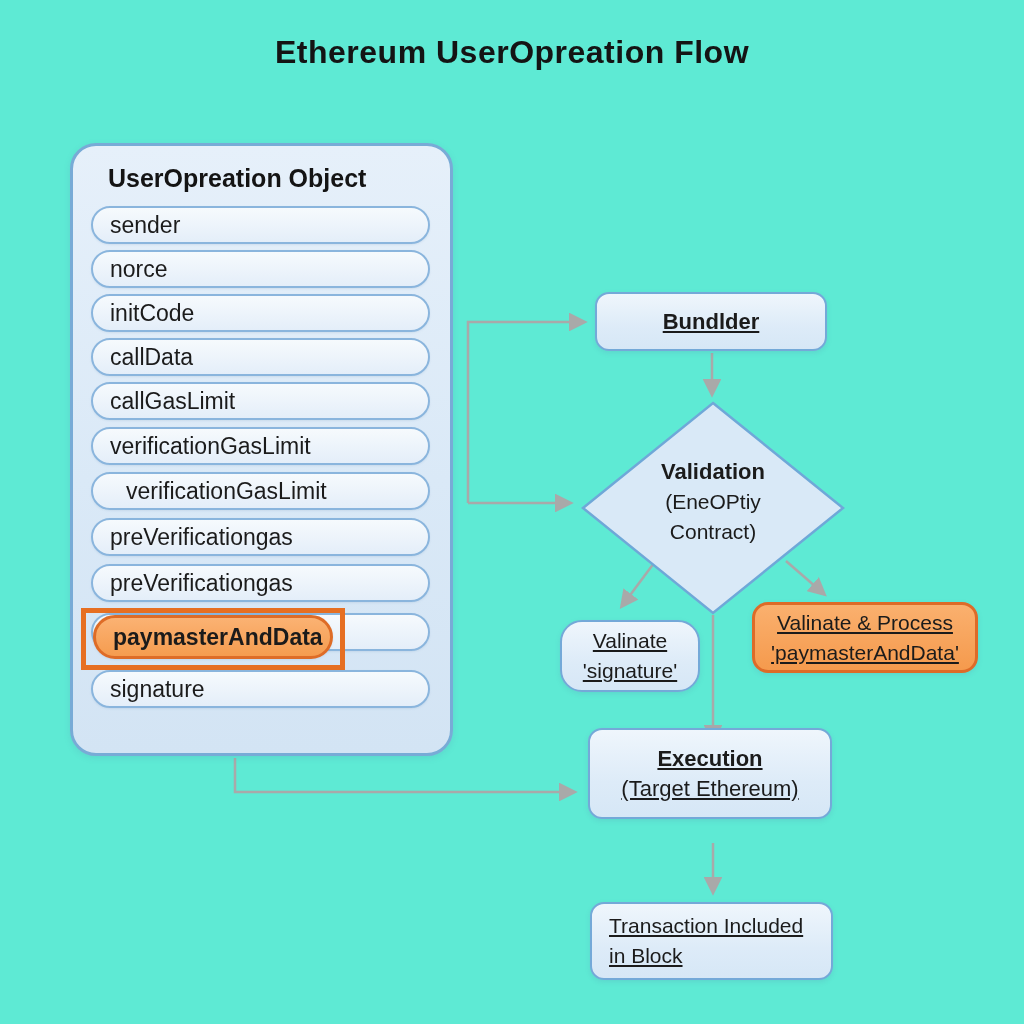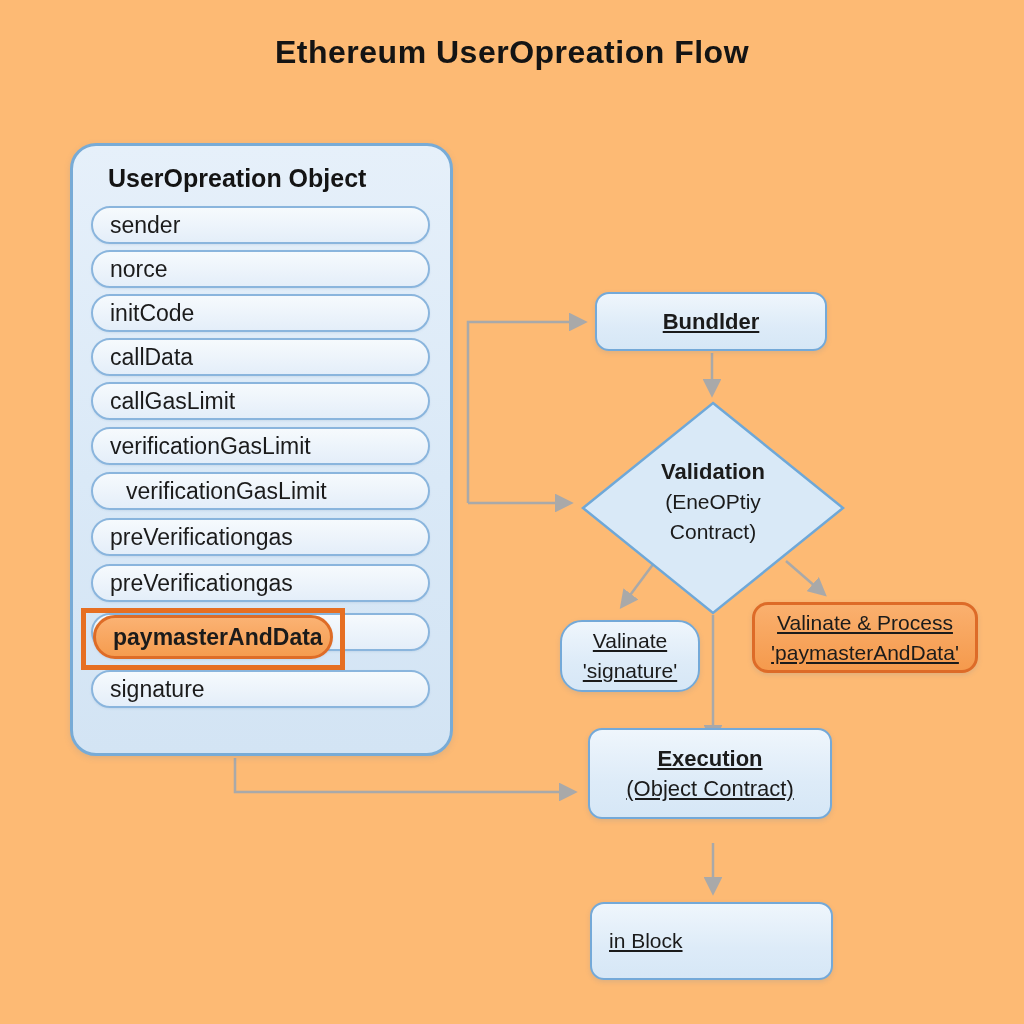--- a/index.html
+++ b/index.html
@@ -1,18 +1,18 @@
 <!DOCTYPE html>
 <html><head>
 <meta charset="utf-8">
 <style>
   html,body{margin:0;padding:0;background:#ffffff;}
   .canvas{
     position:relative;width:1024px;height:1024px;
-    background:#fdba74;overflow:hidden;
+    background:#5eead4;overflow:hidden;
     font-family:"Liberation Sans","DejaVu Sans",sans-serif;
     color:#1b1b1b;
   }
   .title{
     position:absolute;top:34px;left:0;width:1024px;
     text-align:center;font-size:32px;font-weight:700;color:#141414;
     letter-spacing:.5px;
   }
   svg.overlay{position:absolute;left:0;top:0;z-index:1;}
   .node{position:absolute;z-index:2;box-sizing:border-box;}
@@ -145,20 +145,21 @@
     <div>'signature'</div>
   </div>
 
   <div class="node flowbox val-pay">
     <div>Valinate &amp; Process</div>
     <div>'paymasterAndData'</div>
   </div>
 
   <div class="node flowbox execution">
     <div class="b1">Execution</div>
-    <div>(Object Contract)</div>
+    <div>(Target Ethereum)</div>
   </div>
 
   <div class="node flowbox transaction">
+    <div>Transaction Included</div>
     <div>in Block</div>
   </div>
 
 </div>
 
 </body></html>

